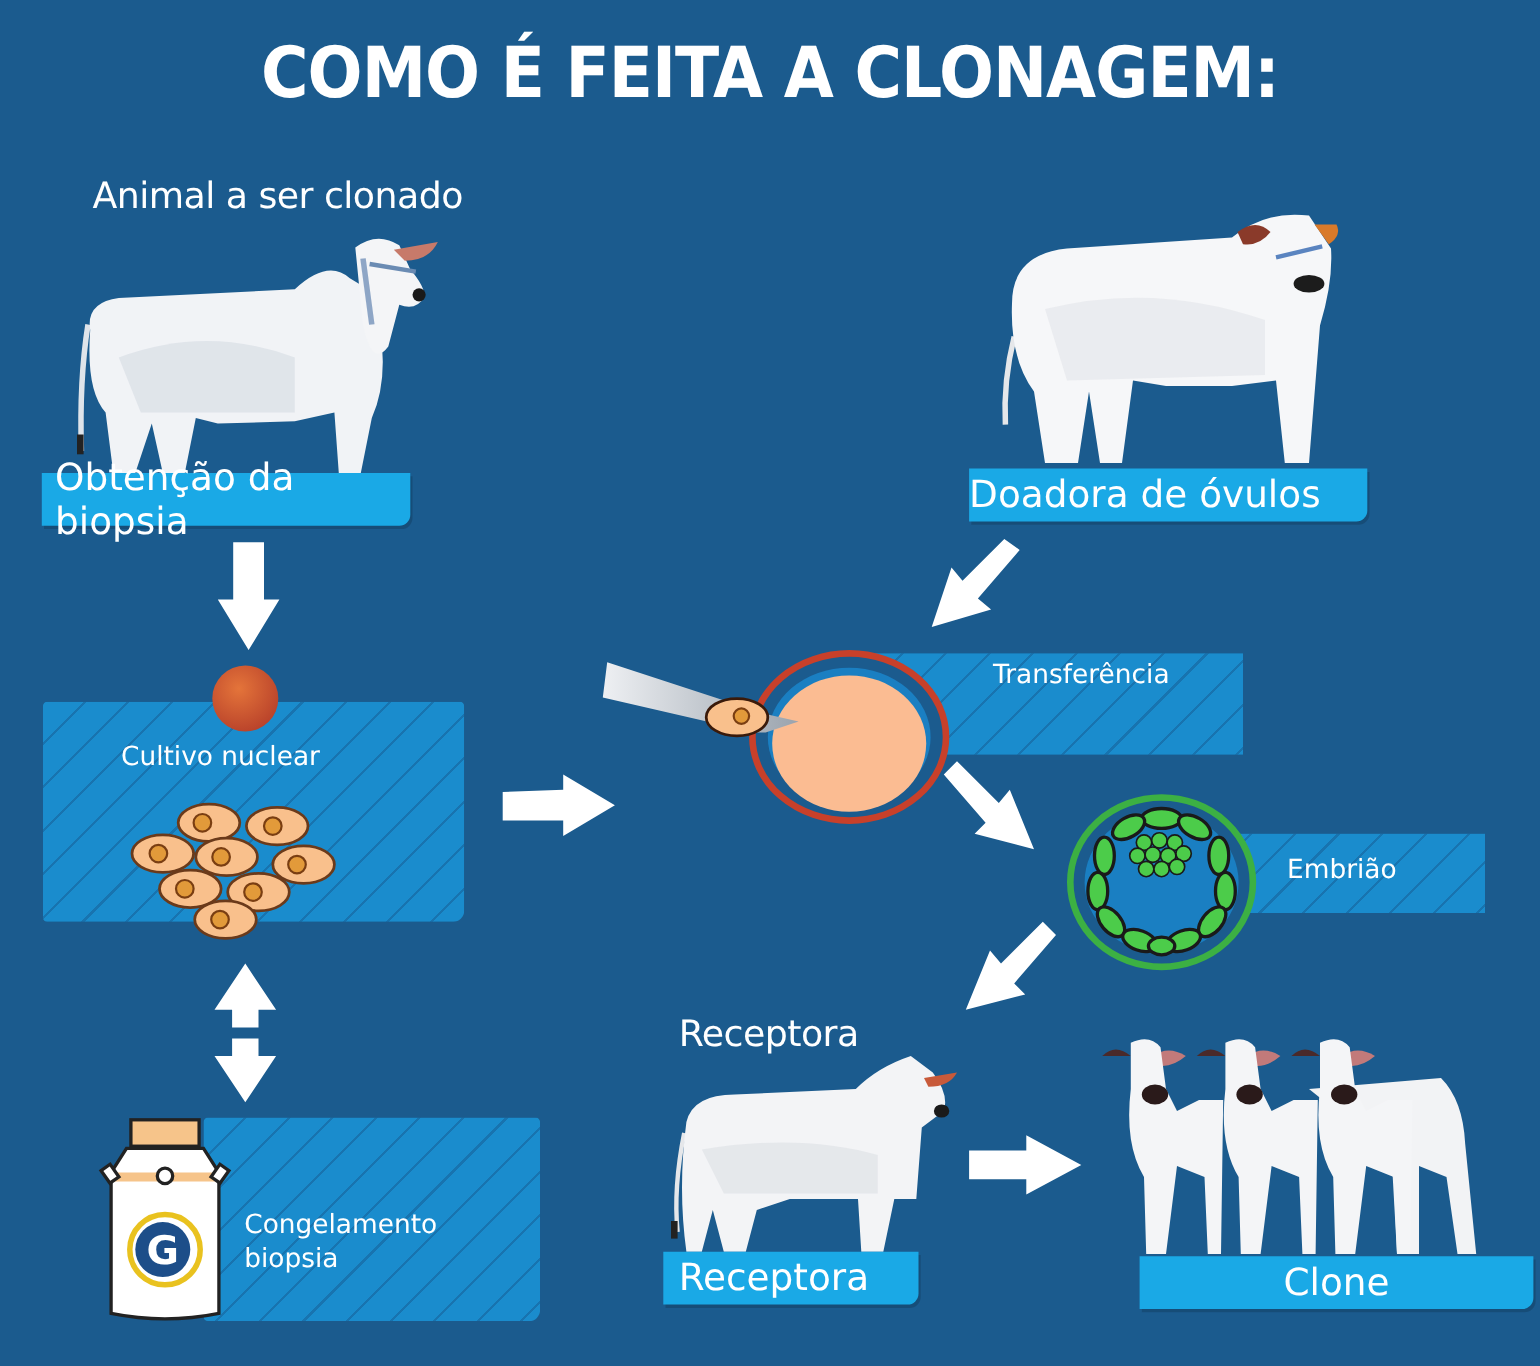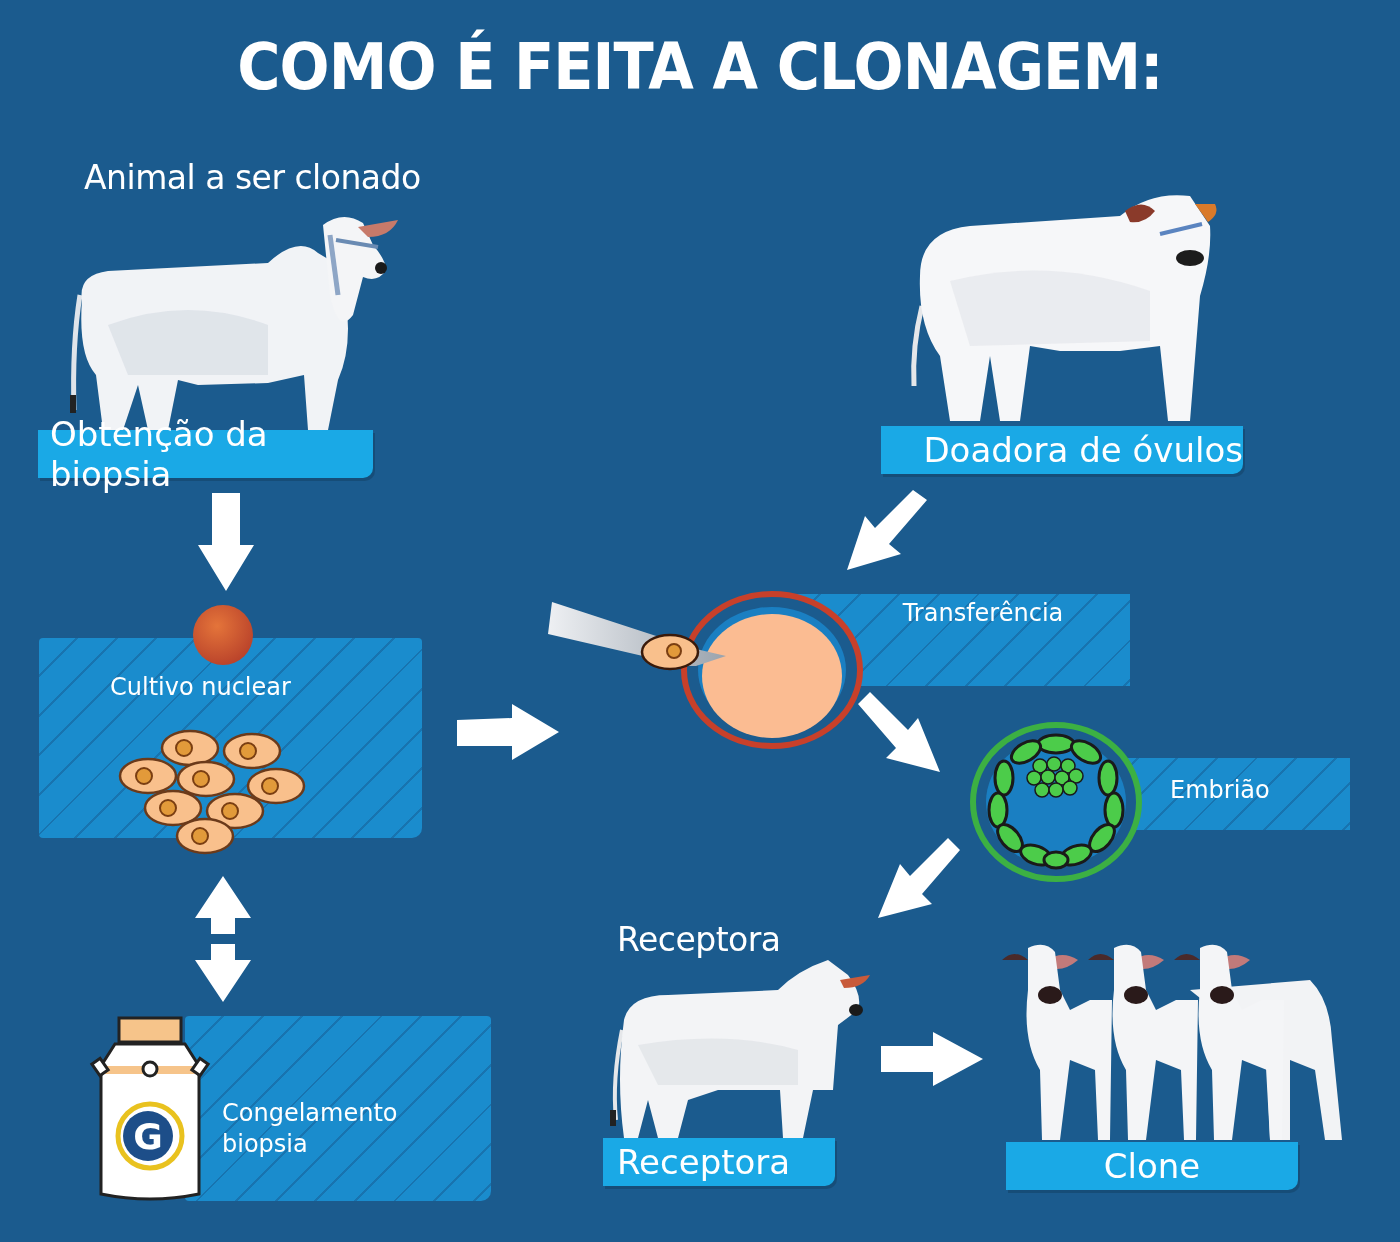--- a/index.html
+++ b/index.html
@@ -142,21 +142,21 @@
   <svg width="320" height="240" viewBox="0 0 320 240">
     <path d="M12 120 Q2 160 4 200" stroke="#e5e7ea" stroke-width="5" fill="none"></path>
     <path d="M10 90 Q10 45 60 40 L210 30 Q240 5 280 10 L300 40 Q302 70 290 110 L280 235 L258 235 L250 160 L210 165 L150 165 L120 160 L110 235 L90 235 L80 170 L70 235 L40 235 L30 170 Q8 140 10 90 Z" fill="#f6f7f9"></path>
     <path d="M40 95 Q140 70 240 105 L240 155 L60 160 Z" fill="#e2e5ea" opacity="0.6"></path>
     <path d="M215 25 Q232 12 245 25 Q235 38 220 36 Z" fill="#8a3a2a"></path>
     <path d="M285 18 L305 18 Q310 28 298 36 Z" fill="#d97a2a"></path>
     <path d="M250 48 L292 38" stroke="#5a84c0" stroke-width="4"></path>
     <ellipse cx="280" cy="72" rx="14" ry="8" fill="#1c1c1c"></ellipse>
   </svg>
 </div>
-<div class="abs label" style="left:881px; top:426px; width:362px; height:48px; justify-content:flex-end;">
+<div class="abs label" style="left:881px; top:426px; width:362px; height:48px; justify-content:flex-start;">
   <span>Doadora de óvulos</span>
 </div>
 
 <div class="abs" style="left:843px; top:490px;">
   <svg width="90" height="82" viewBox="0 0 90 82">
     <polygon points="84,10 70,0 32,38 22,26 4,80 58,64 46,54" fill="#ffffff"></polygon>
   </svg>
 </div>
 
 <div class="abs hatch" style="left:782px; top:594px; width:348px; height:92px; border-radius:0;"></div>
@@ -274,15 +274,15 @@
       </g>
       <g transform="translate(182,0)">
         <path d="M2 20 Q14 8 28 20 Z" fill="#4a2a2a"></path>
         <path d="M48 20 Q62 10 78 20 Q64 32 50 28 Z" fill="#c27a7a"></path>
         <path d="M28 8 Q45 0 55 12 L60 50 L70 70 L90 60 L112 60 L110 200 L98 200 L95 130 L70 120 L60 200 L42 200 L40 130 Q22 100 28 50 Z" fill="#f4f5f7"></path>
         <ellipse cx="50" cy="55" rx="12" ry="9" fill="#2a1a1a"></ellipse>
       </g>
     </g>
   </svg>
 </div>
-<div class="abs label" style="left:1006px; top:1142px; width:292px; height:48px; justify-content:center;">
+<div class="abs label" style="left:1036px; top:1142px; width:358px; height:48px; justify-content:center;">
   <span>Clone</span>
 </div>
 
 </body></html>

